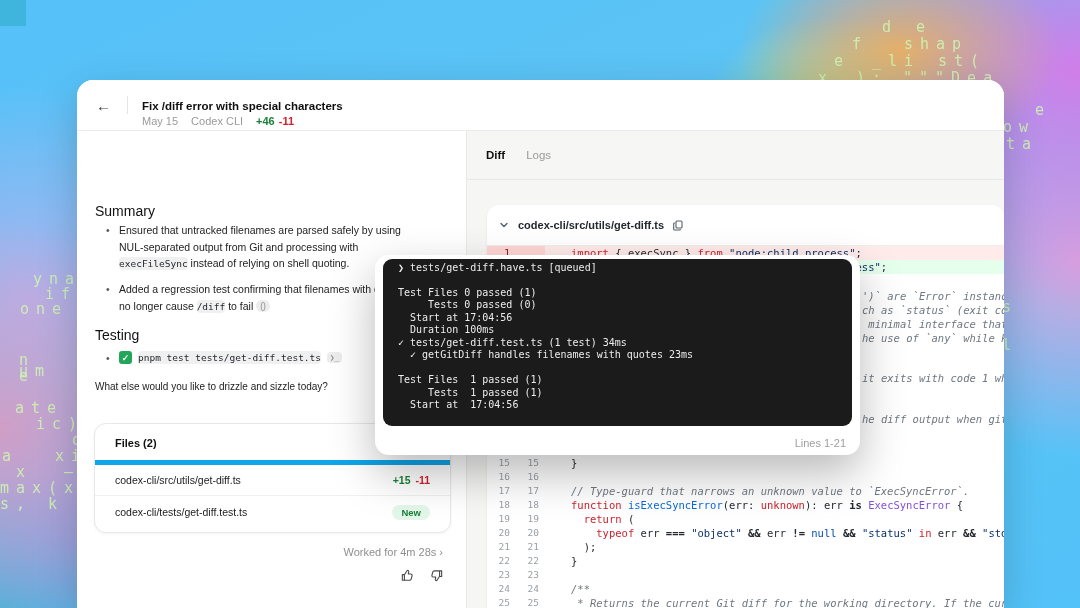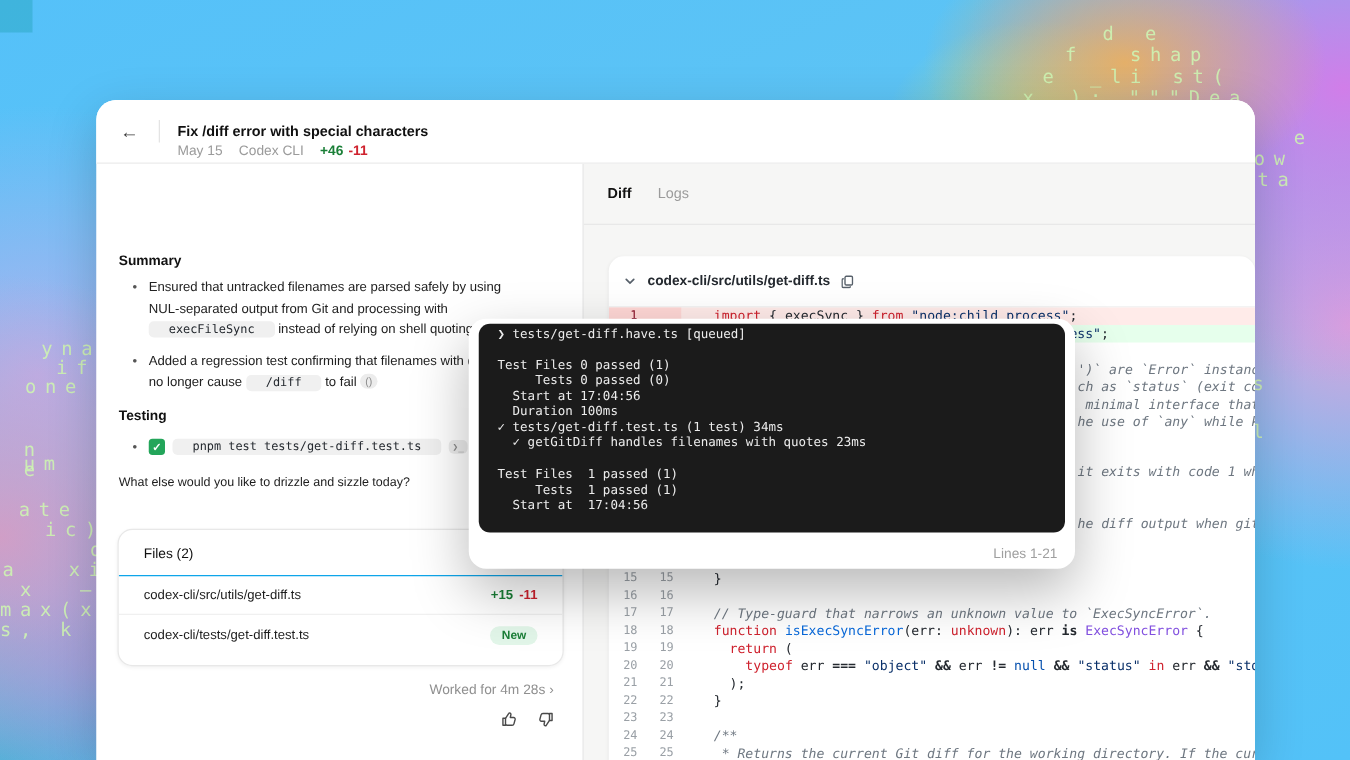--- a/index.html
+++ b/index.html
@@ -37,41 +37,41 @@
   .hdr-div { width:1px; height:18px; background:#e4e4e4; margin:0 14px 0 16px; }
   #hdr-title { font-size:11.5px; font-weight:700; color:#101010; margin-bottom:3px;margin-top:16px; }
   #hdr-sub { font-size:11px; color:#9b9b9b; display:flex; gap:13px; }
   .adds { color:#1a7f37; font-weight:600; }
   .dels { color:#cf222e; font-weight:600; margin-left:-9px; }
 
   
   .abs { position:absolute; }
   #bubble { left:36px; top:57px; width:344px; background:#f4f4f4; border-radius:11px;
     padding:8px 15px; font-size:10.5px; color:#1c1c1c; line-height:16px; }
-  .h-sec { font-size:11px; font-weight:700; color:#111; }
+  .h-sec { font-size:14px; font-weight:400; color:#111; }
   .bullet { font-size:10.5px; color:#222; line-height:16.5px; width:300px; }
   .bullet .dot { position:absolute; left:-13px; color:#555; }
   .chip { font-family:"DejaVu Sans Mono", monospace; font-size:9.5px; background:#f0f0f0;
-    border-radius:4px; padding:1px 16px; color:#24292f; white-space:nowrap; }
+    border-radius:4px; padding:1px 0; color:#24292f; white-space:nowrap; }
   .cite-badge { display:inline-block; background:#ececec; color:#8a8a8a; border-radius:7px;
     font-size:8.5px; padding:0 4px; line-height:12px; vertical-align:1px; }
   #test-row { left:42px; top:271px; display:flex; align-items:center; gap:6px; }
   #test-row .dot { position:absolute; left:-13px; color:#555; font-size:10.5px; }
   .check-ico { width:13px; height:13px; background:#23a55a; border-radius:3px; color:#fff;
     font-size:9px; display:flex; align-items:center; justify-content:center; font-weight:700; }
   .term-badge { background:#ececec; border-radius:4px; font-size:7.5px; color:#8a8a8a;
     padding:1px 3px; font-family:"DejaVu Sans Mono", monospace; }
   #question { left:18px; top:301px; font-size:10px; color:#1c1c1c; }
 
   
   #files-card { left:17px; top:343px; width:357px; height:110px; background:#fff;
     border:1px solid #e8e8e8; border-radius:12px; box-shadow:0 1px 3px rgba(0,0,0,.05);
     overflow:hidden; }
-  #files-title { padding:13px 20px 11px; font-size:11px; font-weight:400; color:#111;
-    border-bottom:1px solid #0ea5e9; }
+  #files-title { padding:13px 20px 11px; font-size:11px; font-weight:700; color:#111;
+    border-bottom:5px solid #0ea5e9; }
   .file-row { display:flex; align-items:center; justify-content:space-between;
     padding:0 20px; height:31px; border-bottom:1px solid #f0f0f0; font-size:10.5px;
     color:#1c1c1c; cursor:pointer; }
   .file-row:last-child { border-bottom:none; }
   .pill-new { background:#e2f6e9; color:#1a7f37; border-radius:999px; font-size:9.5px;
     padding:2px 9px; font-weight:600;margin-top:44px; }
   #worked { left:17px; top:466px; width:349px; text-align:right; font-size:11px;
     color:#8f8f8f; cursor:pointer; }
   #thumbs { left:323px; top:488px; display:flex; gap:14px; }
   #thumbs button { background:none; border:none; cursor:pointer; color:#4a4a4a; padding:0; }

